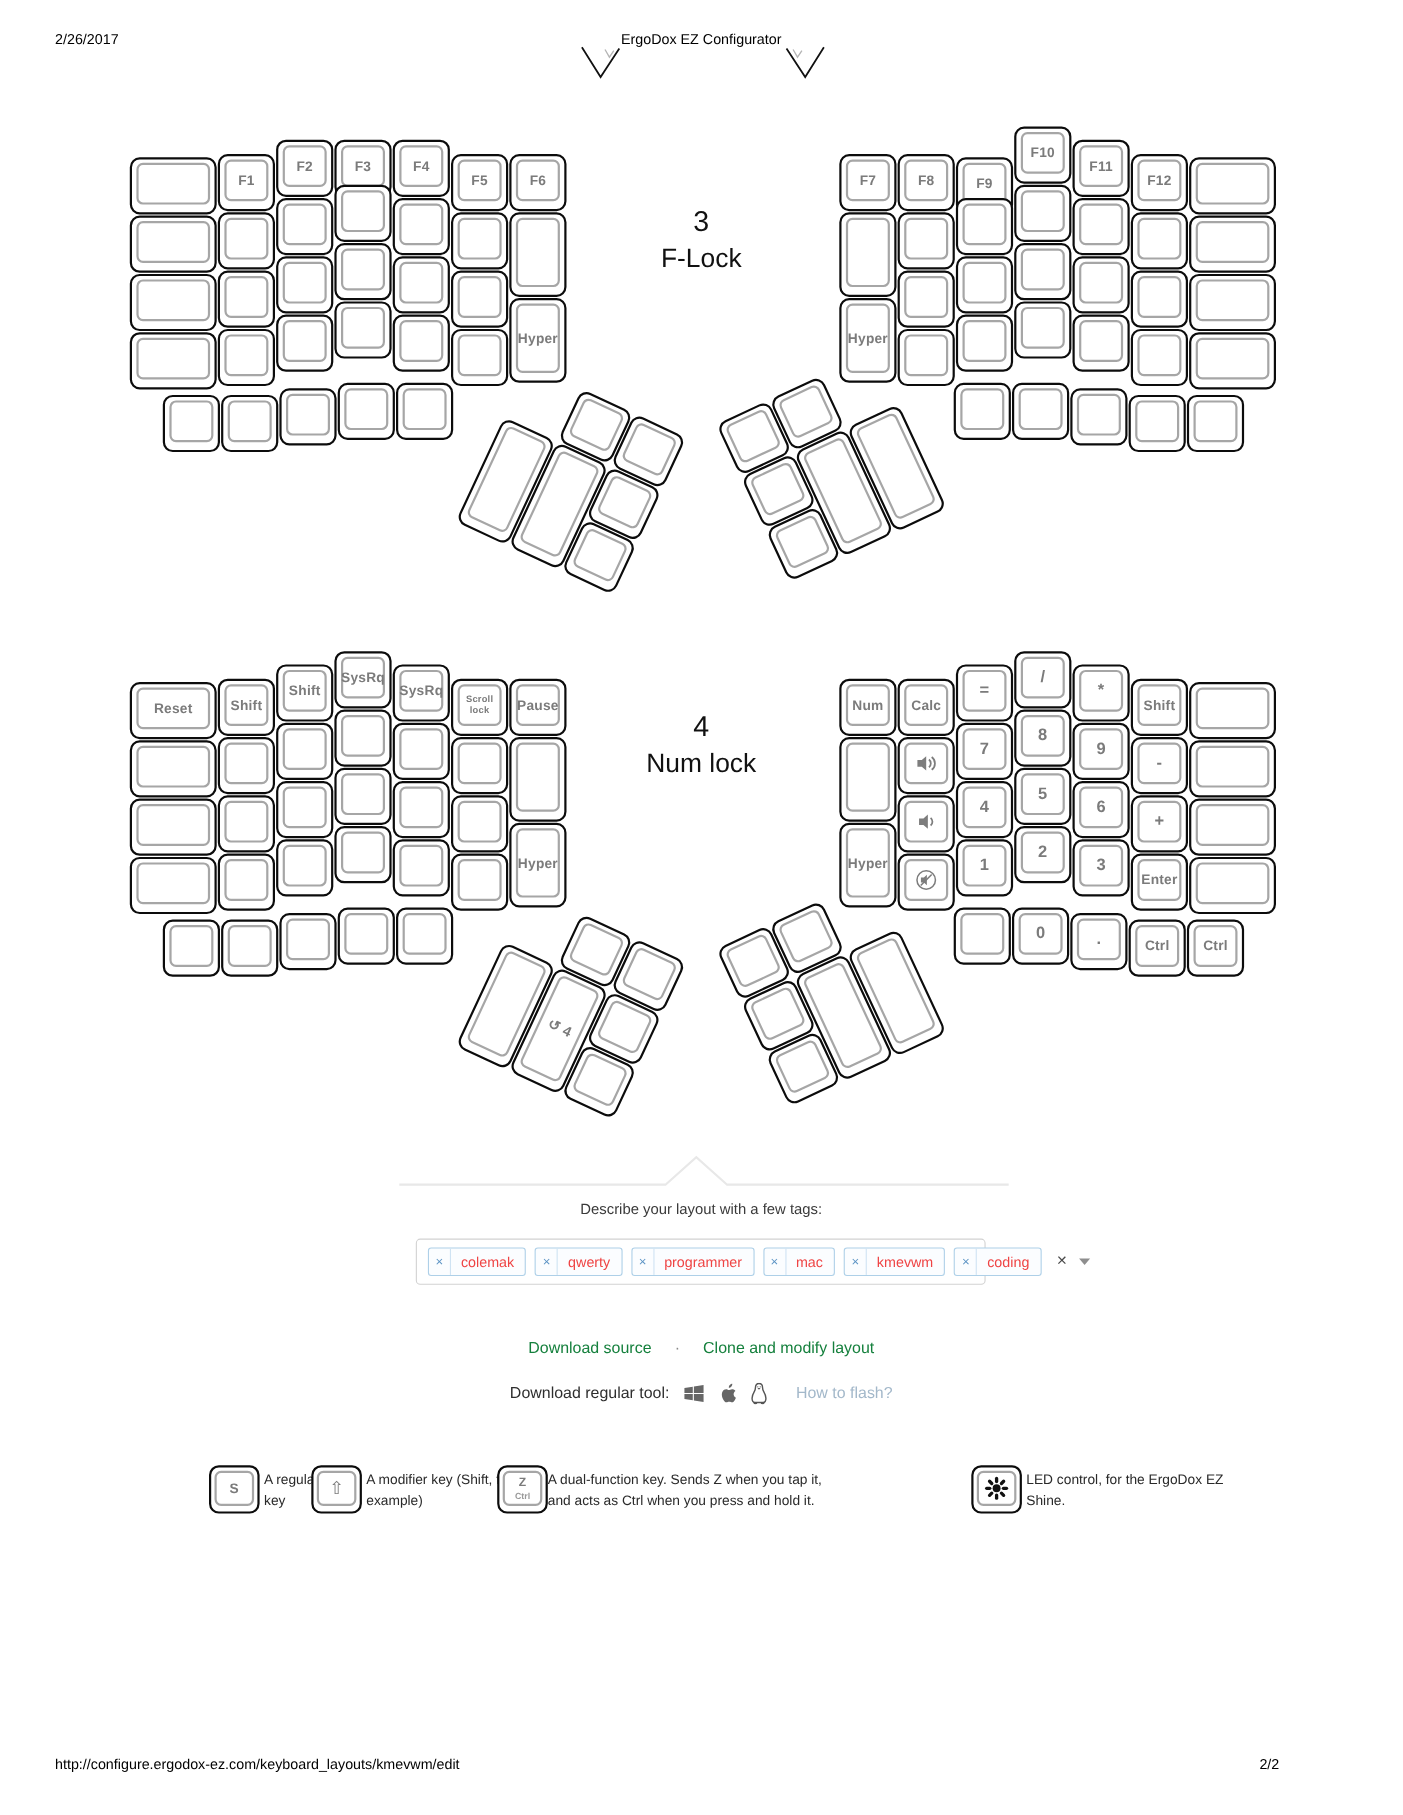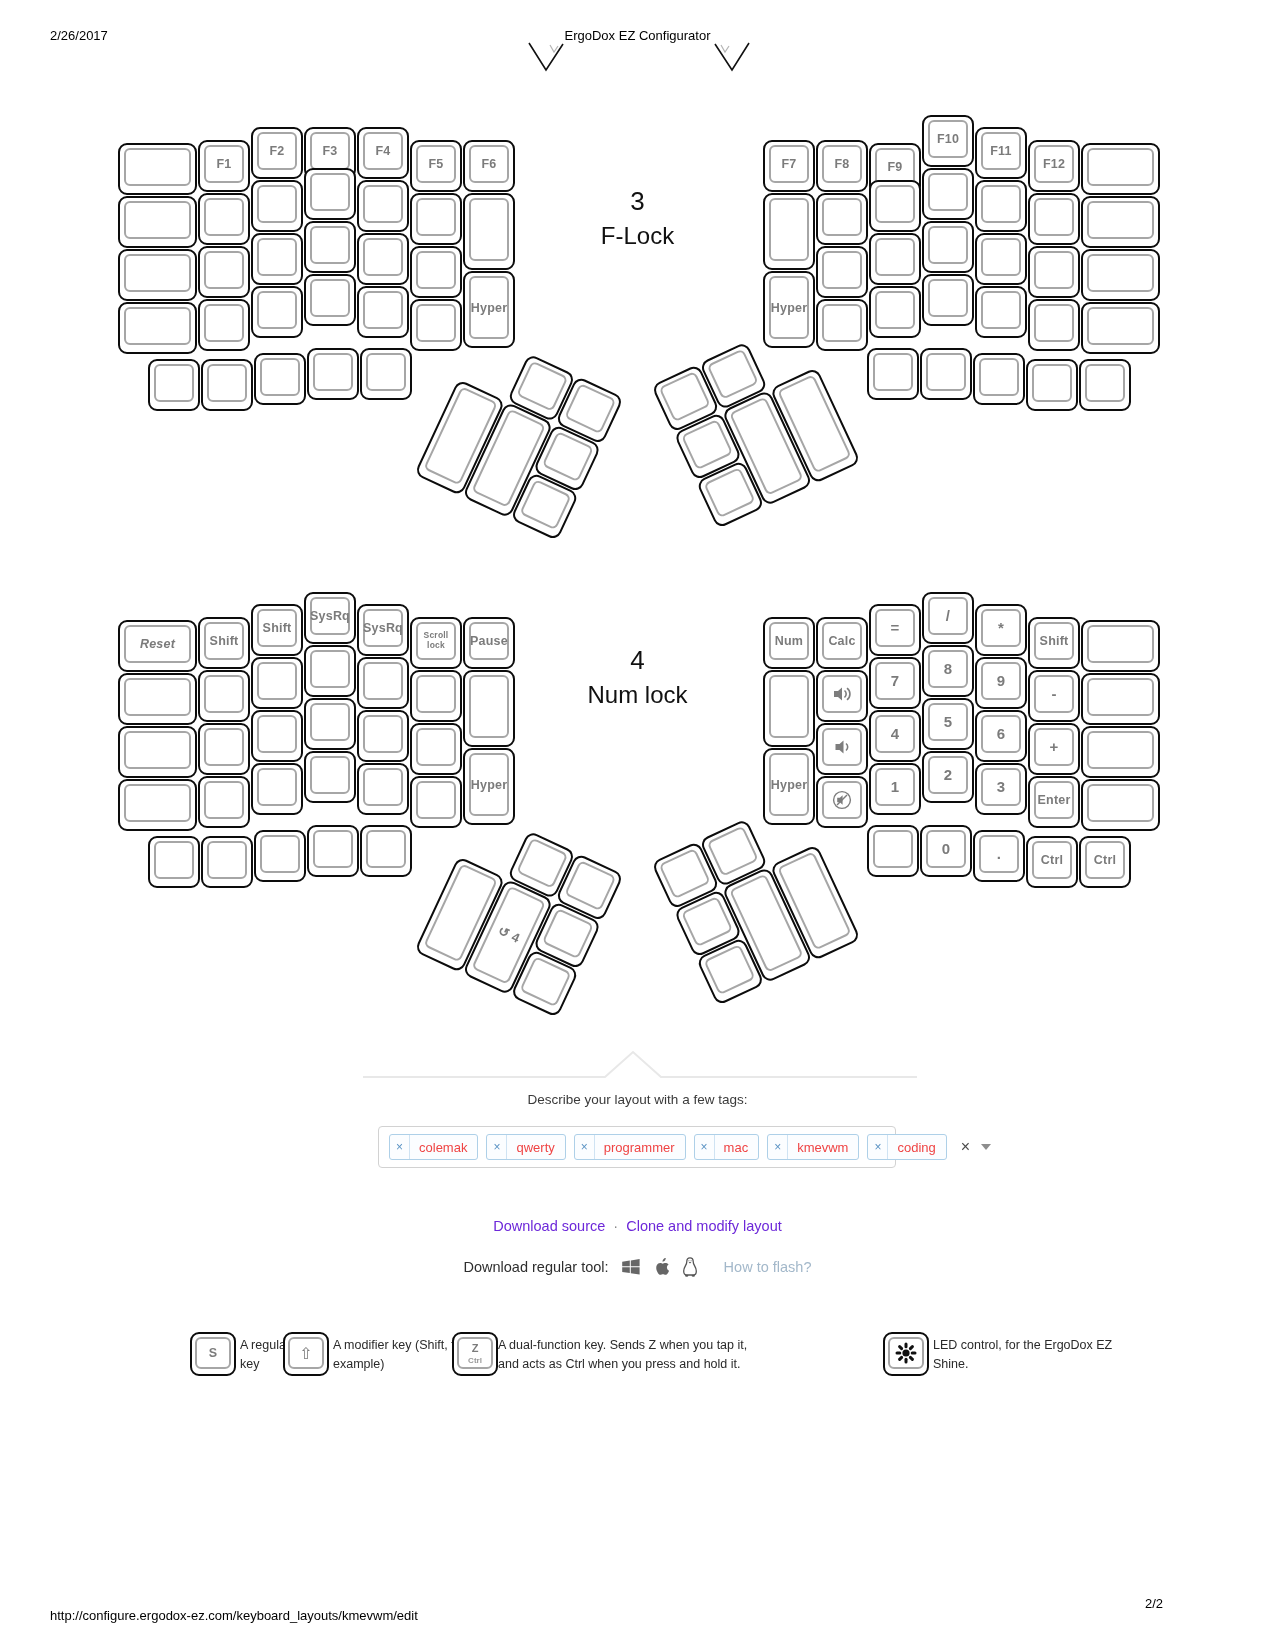--- a/index.html
+++ b/index.html
@@ -5,21 +5,21 @@
   html,body{margin:0;padding:0;}
   body{
     width:1275px;height:1650px;position:relative;background:#fff;
     font-family:"Liberation Sans",sans-serif;overflow:hidden;color:#222;
   }
   .abs{position:absolute;}
 
   
   .hdr-date{left:50px;top:28px;font-size:13px;color:#000;}
   .hdr-title{left:0;top:28px;width:100%;text-align:center;font-size:13px;color:#000;}
-  .ftr-url{left:50px;top:1596px;font-size:13px;color:#000;margin-top:12px;}
+  .ftr-url{left:50px;top:1596px;font-size:13px;color:#000;}
   .ftr-page{right:112px;top:1596px;font-size:13px;color:#000;}
 
   
   .half,.thumb{position:absolute;}
   .thumb{width:158px;height:158px;}
   .thumb.tl{transform:rotate(25deg);transform-origin:79px 79px;}
   .thumb.tr{transform:rotate(-25deg);transform-origin:79px 79px;}
   .key{
     position:absolute;background:#fff;border:2.5px solid #0c0c0c;
     border-radius:9px;box-sizing:border-box;
@@ -61,21 +61,21 @@
   .tag .tl2{padding:0 10px 0 9px;color:#ef4444;}
   .tags-clear{margin-left:14px;font-size:16px;color:#4a4a4a;}
   .tags-caret{
     margin-left:11px;width:0;height:0;
     border-left:5.5px solid transparent;border-right:5.5px solid transparent;
     border-top:6.5px solid #8e8e8e;
   }
 
   
   .links-row{left:0;top:1218px;width:100%;text-align:center;font-size:14.5px;}
-  .links-row .lnk{color:#6d28d9;margin:0 4px;cursor:pointer;}
+  .links-row .lnk{color:#15803d;margin:0 17px;cursor:pointer;}
   .links-row .sep{color:#888;}
   .flash-row{
     left:0;top:1257px;width:100%;display:flex;align-items:center;justify-content:center;
     font-size:14.5px;color:#2e2e2e;
   }
   .flash-row .os{margin-left:12px;display:inline-flex;align-items:center;}
   .flash-row .how{margin-left:26px;color:#a3b8ca;}
 
   
   .lkey{position:absolute;width:46px;height:44px;background:#fff;border:2.5px solid #0c0c0c;border-radius:9px;box-sizing:border-box;}
@@ -488,21 +488,21 @@
           <span class="lbl"></span>
         </div>
       </div>
       <div class="key" style="left: 106px; top: 53px; width: 52px; height: 105px;">
         <div class="cap">
           <span class="lbl"></span>
         </div>
       </div>
     </div>
     <div class="half" style="left: 118px; top: 592px;">
-      <div class="key" style="left: 0px; top: 28px; width: 79px; height: 52px; font-style: italic;">
+      <div class="key" style="left: 0px; top: 28px; width: 79px; height: 52px;">
         <div class="cap">
           <span class="lbl">Reset</span>
         </div>
       </div>
       <div class="key" style="left: 0px; top: 81px; width: 79px; height: 52px;">
         <div class="cap">
           <span class="lbl"></span>
         </div>
       </div>
       <div class="key" style="left: 0px; top: 134px; width: 79px; height: 52px;">

